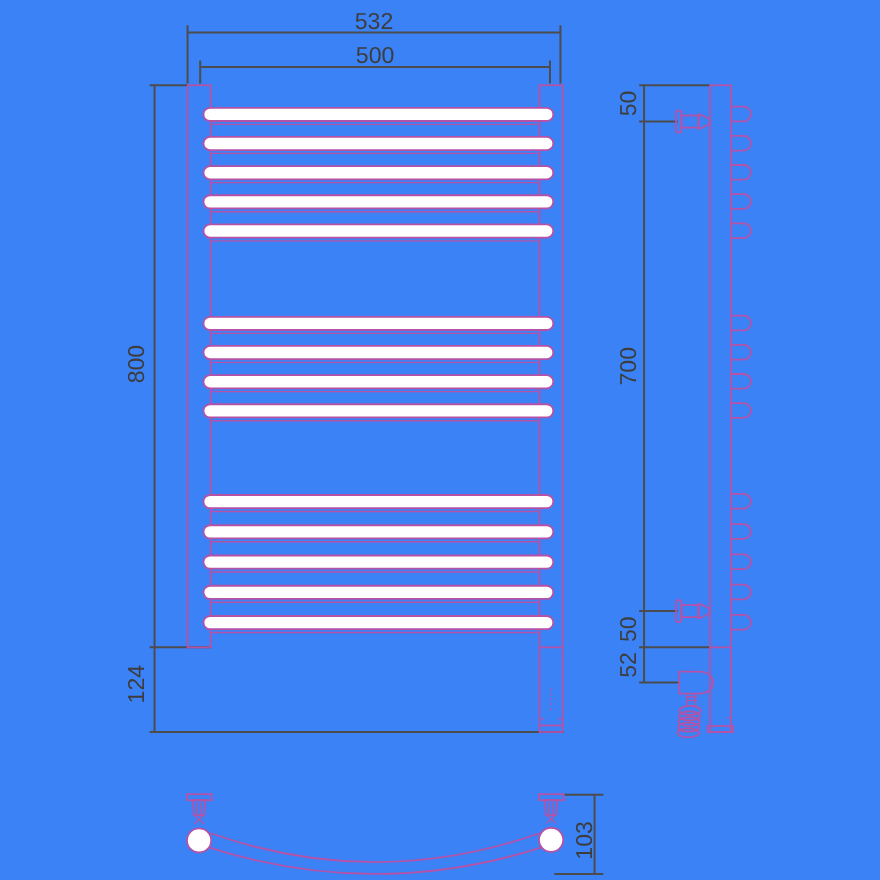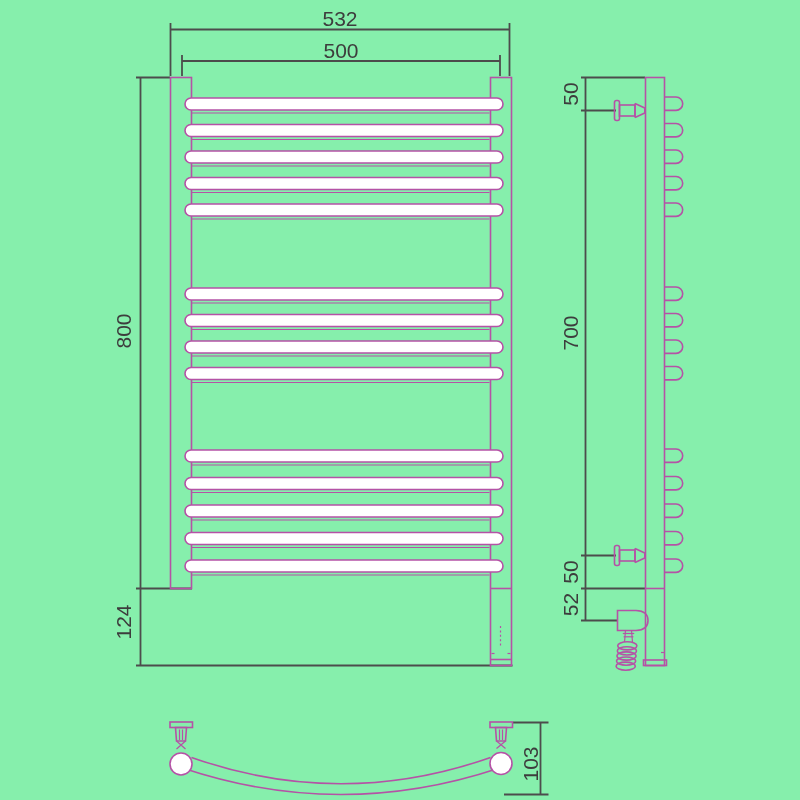--- a/index.html
+++ b/index.html
@@ -1,17 +1,17 @@
 <!DOCTYPE html>
 <html style="--line: #b552a6; --dim: #4c4c4c;"><head>
 <meta charset="utf-8">
 <style>
   :root { --line:#b552a6; --dim:#4c4c4c; --txt:#3d3d3d; }
   html,body { margin:0; padding:0; background:#ffffff; }
-  #stage { position:relative; width:800px; height:800px; background:#86efac; overflow:hidden; }
+  #stage { position:relative; width:800px; height:800px; background:#3b82f6; overflow:hidden; }
   svg { position:absolute; left:0; top:0; }
   .dim :where(line) { stroke:var(--dim); stroke-width:1.8; fill:none; }
   .lbl { font-family:"Liberation Sans", sans-serif; font-size:21px; fill:var(--txt); }
   .mag :where(rect,line,path,circle,ellipse) { stroke:var(--line); stroke-width:1.6; fill:none; }
   .thin { stroke-width:1.2 !important; }
   .dash { stroke-width:1.2 !important; stroke-dasharray:2 2.4; }
   .fillw { fill:#ffffff; }
 </style>
 </head>
 <body>

